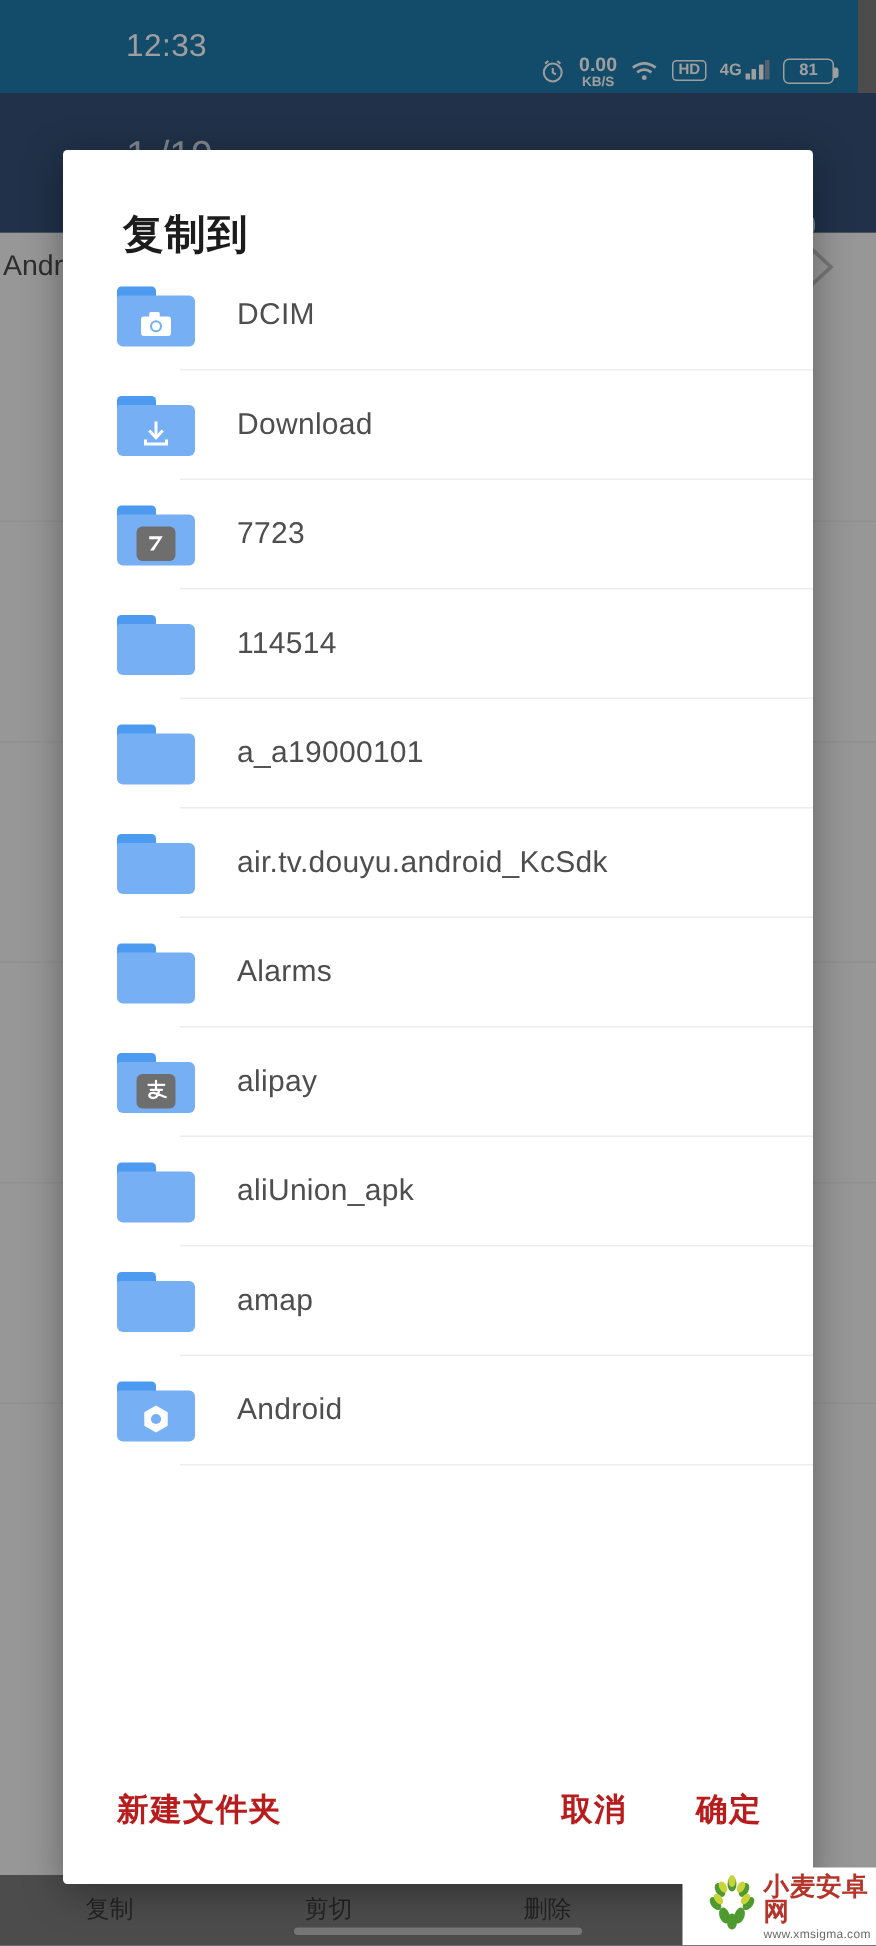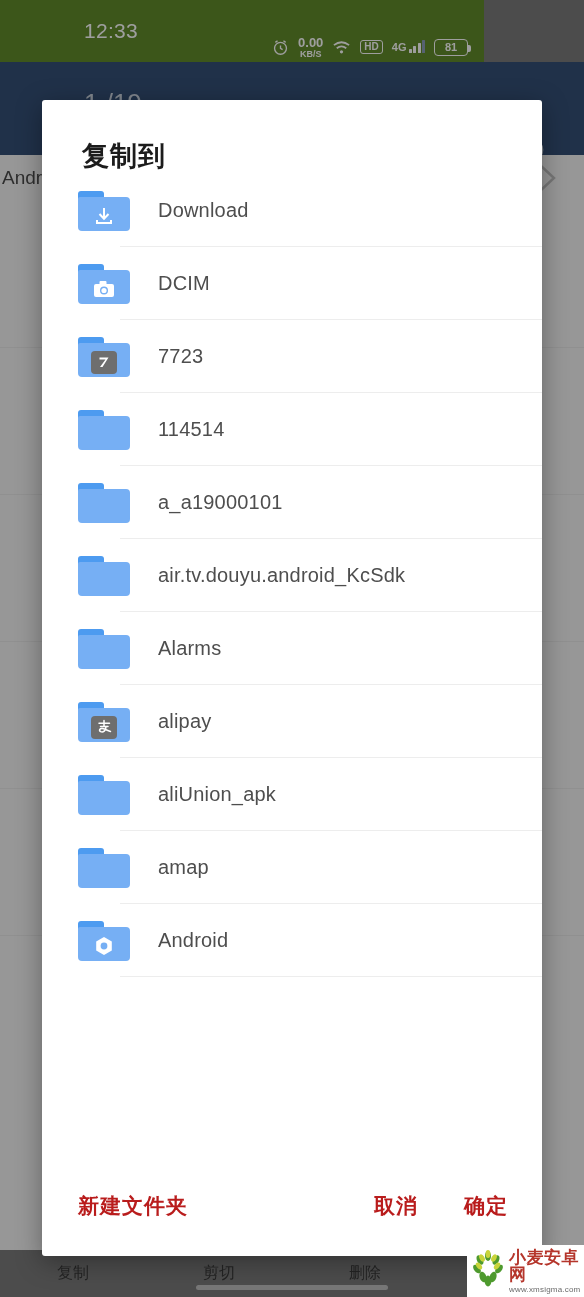--- a/index.html
+++ b/index.html
@@ -11,22 +11,22 @@
   }
   #screen {
     position: relative;
     width: 584px; height: 1297px;
     overflow: hidden;
     background: #6b6b6b;
   }
 
   
   .bg-statusbar {
-    position: absolute; left: 0; top: 0; width: 484px; height: 62px;
-    background: #4d7c0f;
+    position: absolute; left: 0; top: 0; width: 572px; height: 62px;
+    background: #0369a1;
     display: flex; align-items: center;
   }
   .bg-statusbar .clock {
     color: #ffffff; font-size: 21px; letter-spacing: .3px;
     margin-left: 84px; font-weight: 400;
   }
   .sb-right {
     position: absolute; right: 16px; top: 16px; height: 62px;
     display: flex; align-items: center; gap: 9px;
   }
@@ -110,23 +110,23 @@
   .bg-bottombar .item {
     flex: 1; text-align:center; color:#1f1f1f; font-size: 16px;
   }
   .homeind {
     position:absolute; left: 196px; bottom: 7px; width: 192px; height: 5px;
     background: #b9b9b9; border-radius: 3px;
   }
 
   
   .watermark {
-    position: absolute; right: 0; bottom: 0; width: 117px; height: 52px;
+    position: absolute; right: 0; bottom: 0; width: 129px; height: 52px;
     background: #ffffff; display: flex; align-items: center; gap: 4px;
-    padding-left: 4px;
+    padding-left: 16px;
   }
   .wm-text { display:flex; flex-direction:column; line-height:1; }
   .wm-t1 { font-size: 17px; font-weight: 700; color: #b5352b; letter-spacing: .5px;}
   .wm-t2 { font-size: 8px; color: #6a6a6a; margin-top: 3px; letter-spacing: .2px;}
 
   
   .scrim {
     position:absolute; left:0; top:0; width:584px; height:1297px;
     background: rgba(40,40,40,.45);
   }
@@ -377,44 +377,44 @@
     <div class="dlg-title">复制到</div>
 
 
     <div class="dlg-list">
 
       <div class="row">
         <div class="folder">
           <div class="tab"></div>
             <div class="body"></div>
           <div class="badge badge-white">
-            <svg width="22" height="20" viewBox="0 0 22 20">
-                <path d="M11 2 L11 12" stroke="#fff" stroke-width="2" fill="none"></path>
-                <path d="M6.5 8 L11 12.8 L15.5 8" stroke="#fff" stroke-width="2" fill="none"></path>
-                <path d="M4 14 L4 17 L18 17 L18 14" stroke="#fff" stroke-width="2" fill="none"></path>
-              </svg>
-          </div>
-        </div>
-        <span class="name">Download</span>
-      </div>
-
-      <div class="row">
-        <div class="folder">
-          <div class="tab"></div>
-            <div class="body"></div>
-          <div class="badge badge-white">
             <svg width="22" height="18" viewBox="0 0 22 18">
                 <rect x="1" y="4" width="20" height="13" rx="2" fill="#fff"></rect>
                 <rect x="6.5" y="1" width="7" height="4" rx="1" fill="#fff"></rect>
                 <circle cx="11" cy="10.5" r="4" fill="#76aff4"></circle>
                 <circle cx="11" cy="10.5" r="2.6" fill="#fff"></circle>
               </svg>
           </div>
         </div>
         <span class="name">DCIM</span>
+      </div>
+
+      <div class="row">
+        <div class="folder">
+          <div class="tab"></div>
+            <div class="body"></div>
+          <div class="badge badge-white">
+            <svg width="22" height="20" viewBox="0 0 22 20">
+                <path d="M11 2 L11 12" stroke="#fff" stroke-width="2" fill="none"></path>
+                <path d="M6.5 8 L11 12.8 L15.5 8" stroke="#fff" stroke-width="2" fill="none"></path>
+                <path d="M4 14 L4 17 L18 17 L18 14" stroke="#fff" stroke-width="2" fill="none"></path>
+              </svg>
+          </div>
+        </div>
+        <span class="name">Download</span>
       </div>
 
       <div class="row">
         <div class="folder">
           <div class="tab"></div>
             <div class="body"></div>
           <div class="badge badge-grey">
             <svg width="16" height="16" viewBox="0 0 16 16">
                 <path d="M3.5 3.5 L12.5 3.5 L6.5 13 L4 13 L9.5 5.5 L3.5 5.5 Z" fill="#fff"></path>
               </svg>

